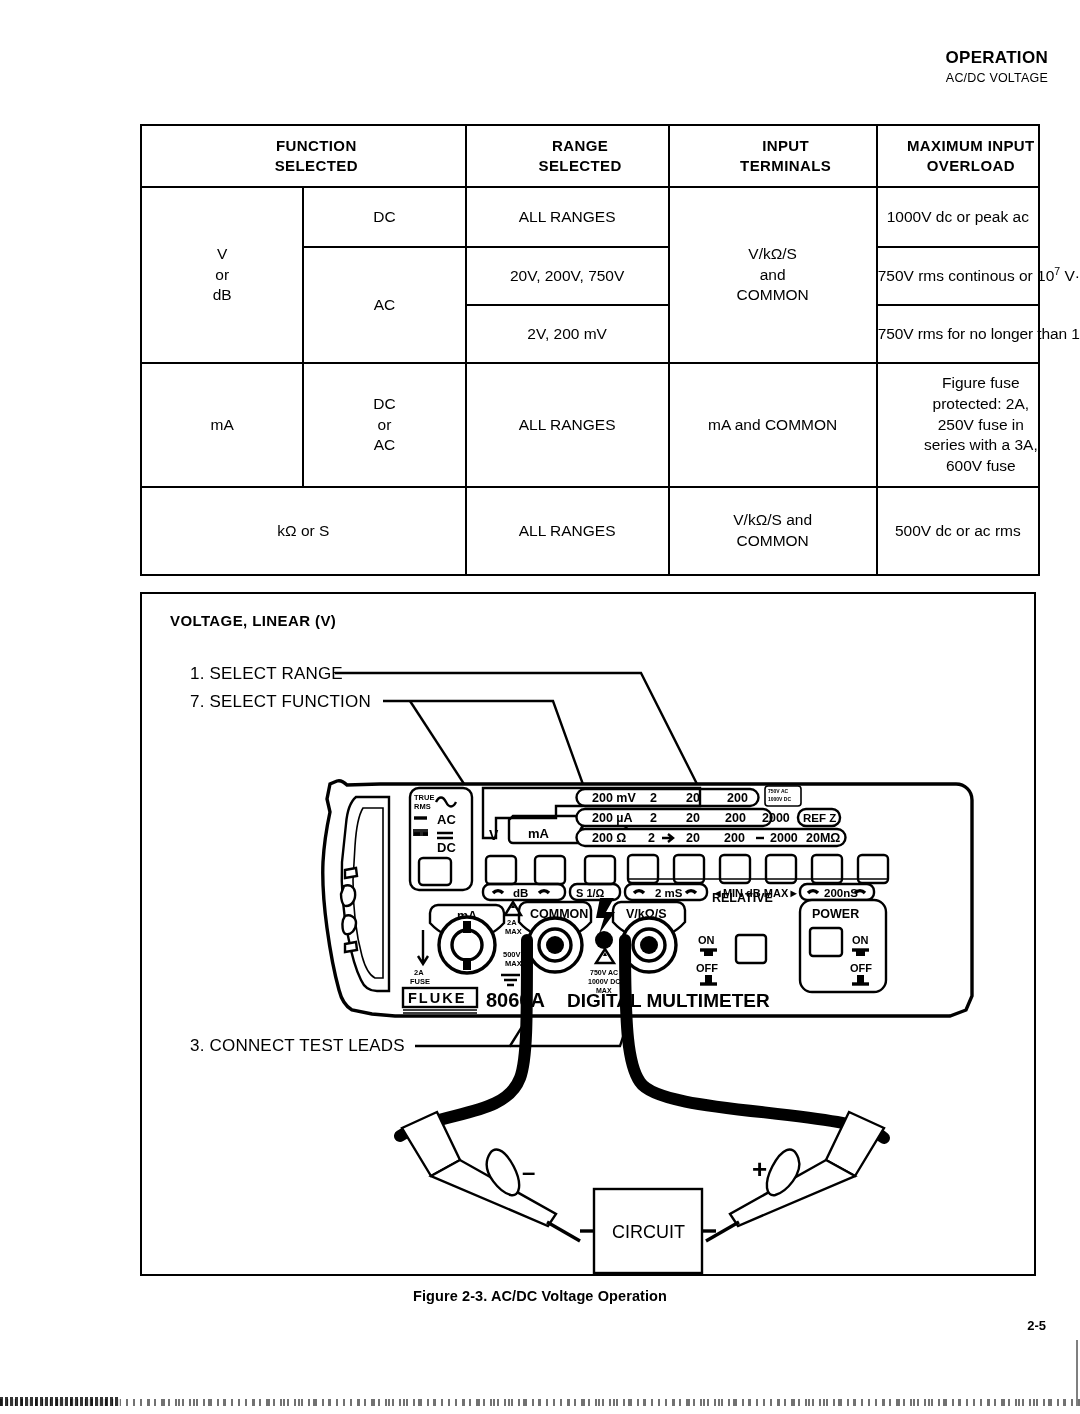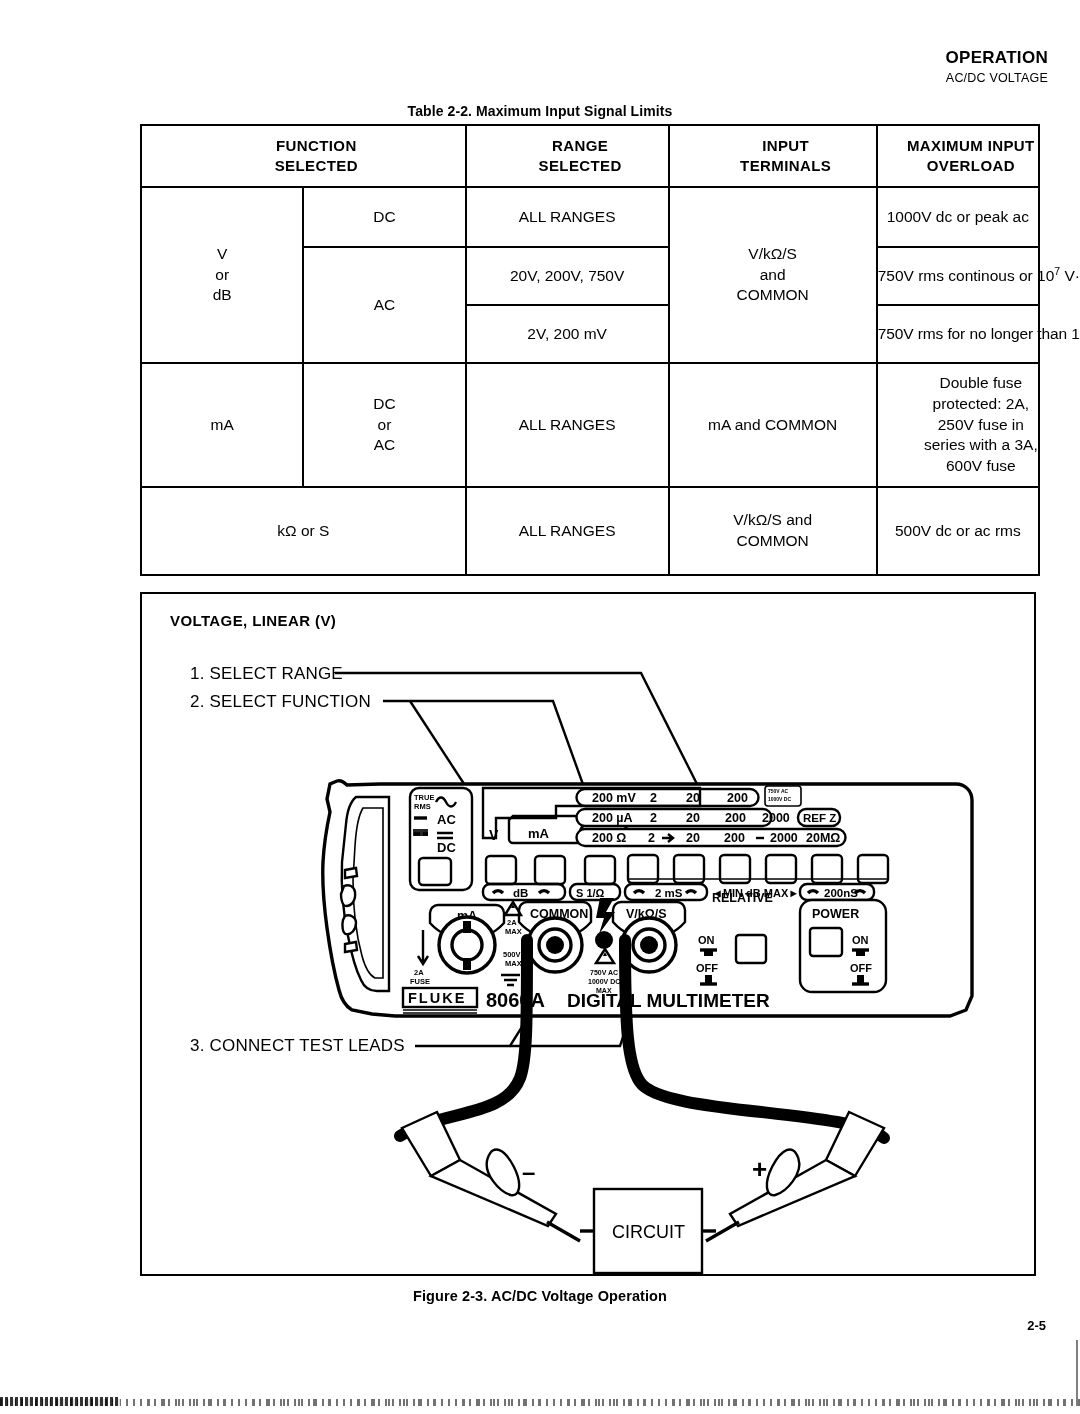--- a/index.html
+++ b/index.html
@@ -84,21 +84,20 @@
 </head>
 <body>
 
 <div class="page">
 
   <div class="hdr">
     <div class="hdr-main">OPERATION</div>
     <div class="hdr-sub">AC/DC VOLTAGE</div>
   </div>
 
-  <div class="tbl-title">Table 2-2. Maximum Input Signal Limits</div>
 
   <table class="limits">
     <thead>
       <tr>
         <td colspan="2">
           <div>FUNCTION</div>
           <div>SELECTED</div>
         </td>
         <td class="c-rg">
           <div>RANGE</div>
@@ -148,42 +147,42 @@
       <tr>
         <td class="c-fn" style="height:122px">mA</td>
         <td class="c-fn2">
           <div>DC</div>
           <div>or</div>
           <div>AC</div>
         </td>
         <td>ALL RANGES</td>
         <td>mA and COMMON</td>
         <td class="leftish tight" style="padding-left:46px">
-          <div>Double fuse protected:  2A, 250V fuse in</div>
+          <div>Figure fuse protected:  2A, 250V fuse in</div>
           <div>series with a 3A, 600V fuse</div>
         </td>
       </tr>
 
       <tr>
         <td colspan="2" style="height:86px">kΩ or S</td>
         <td>ALL RANGES</td>
         <td>
           <div>V/kΩ/S and</div>
           <div>COMMON</div>
         </td>
         <td>500V dc or ac rms</td>
       </tr>
 
     </tbody>
   </table>
 
   <div class="figframe">
     <div class="fig-heading">VOLTAGE, LINEAR (V)</div>
     <div class="step step1">1. SELECT RANGE</div>
-    <div class="step step2">2. SELECT FUNCTION</div>
+    <div class="step step2">7. SELECT FUNCTION</div>
     <div class="step step3">3. CONNECT TEST LEADS</div>
   </div>
 
   <svg class="art" width="1080" height="1414">
     <defs>
       <pattern id="stipple" width="4" height="4" patternUnits="userSpaceOnUse">
         <rect width="4" height="4" fill="#fff"></rect>
         <rect x="0" y="0" width="2" height="2" fill="#000" opacity=".55"></rect>
         <rect x="2" y="2" width="2" height="2" fill="#000" opacity=".55"></rect>
       </pattern>

